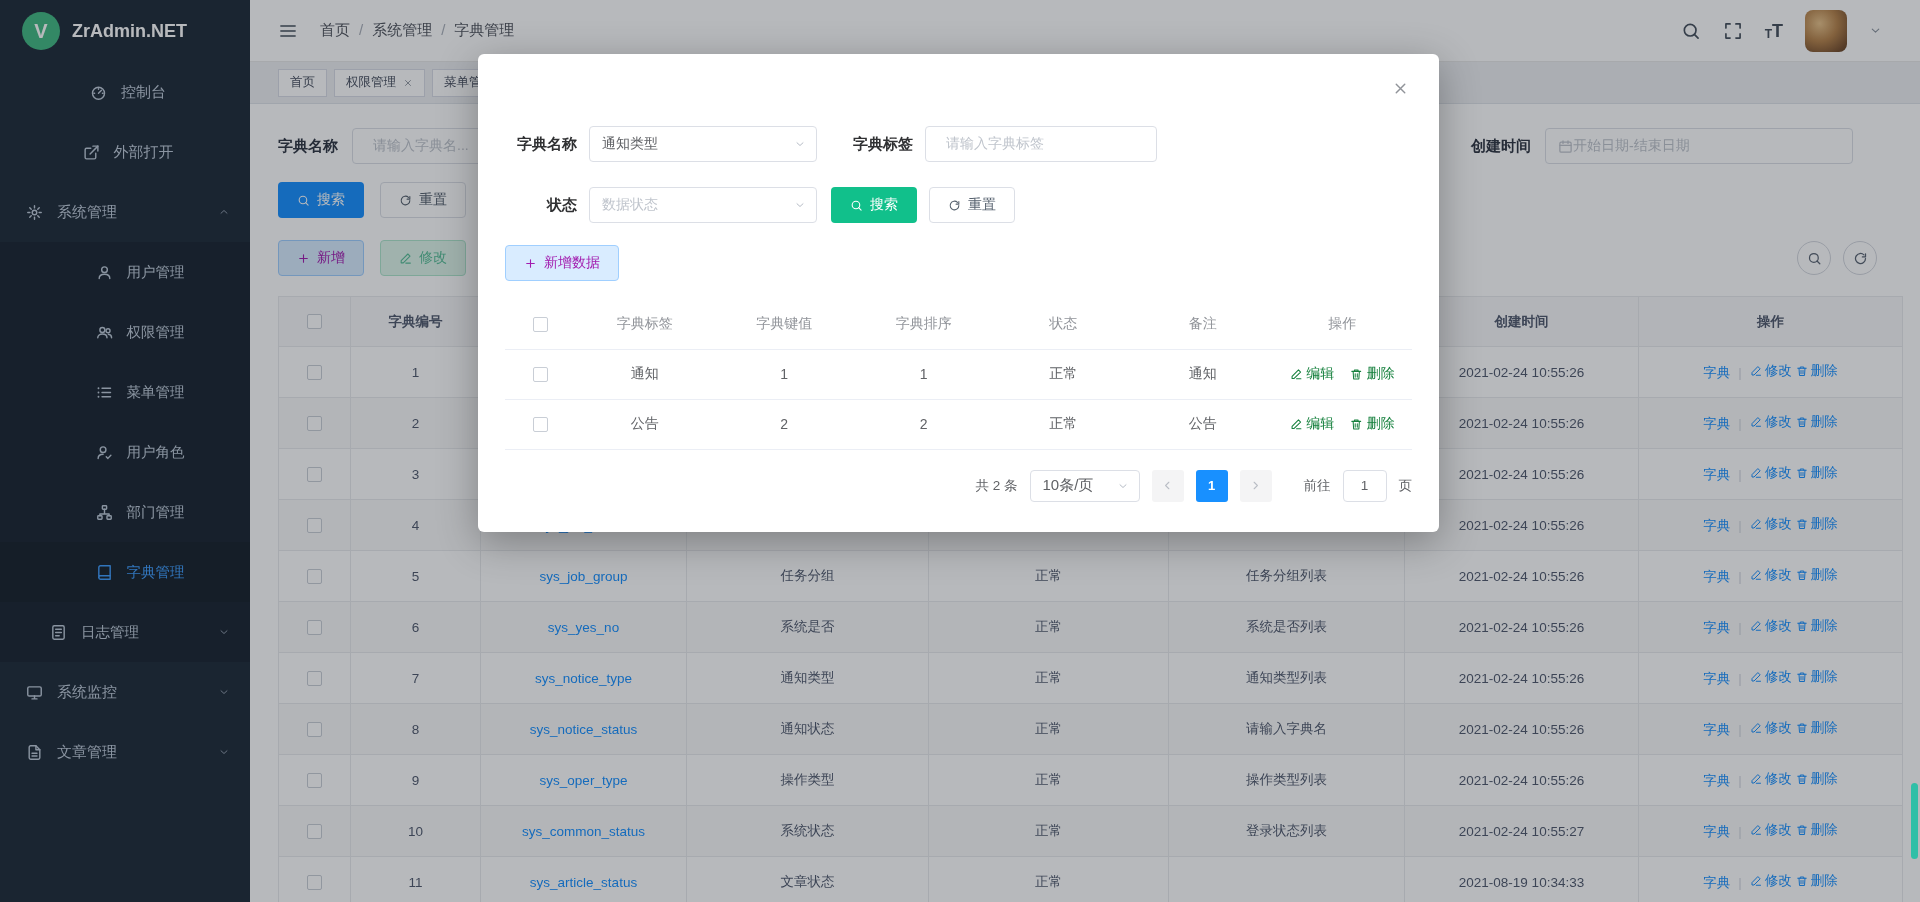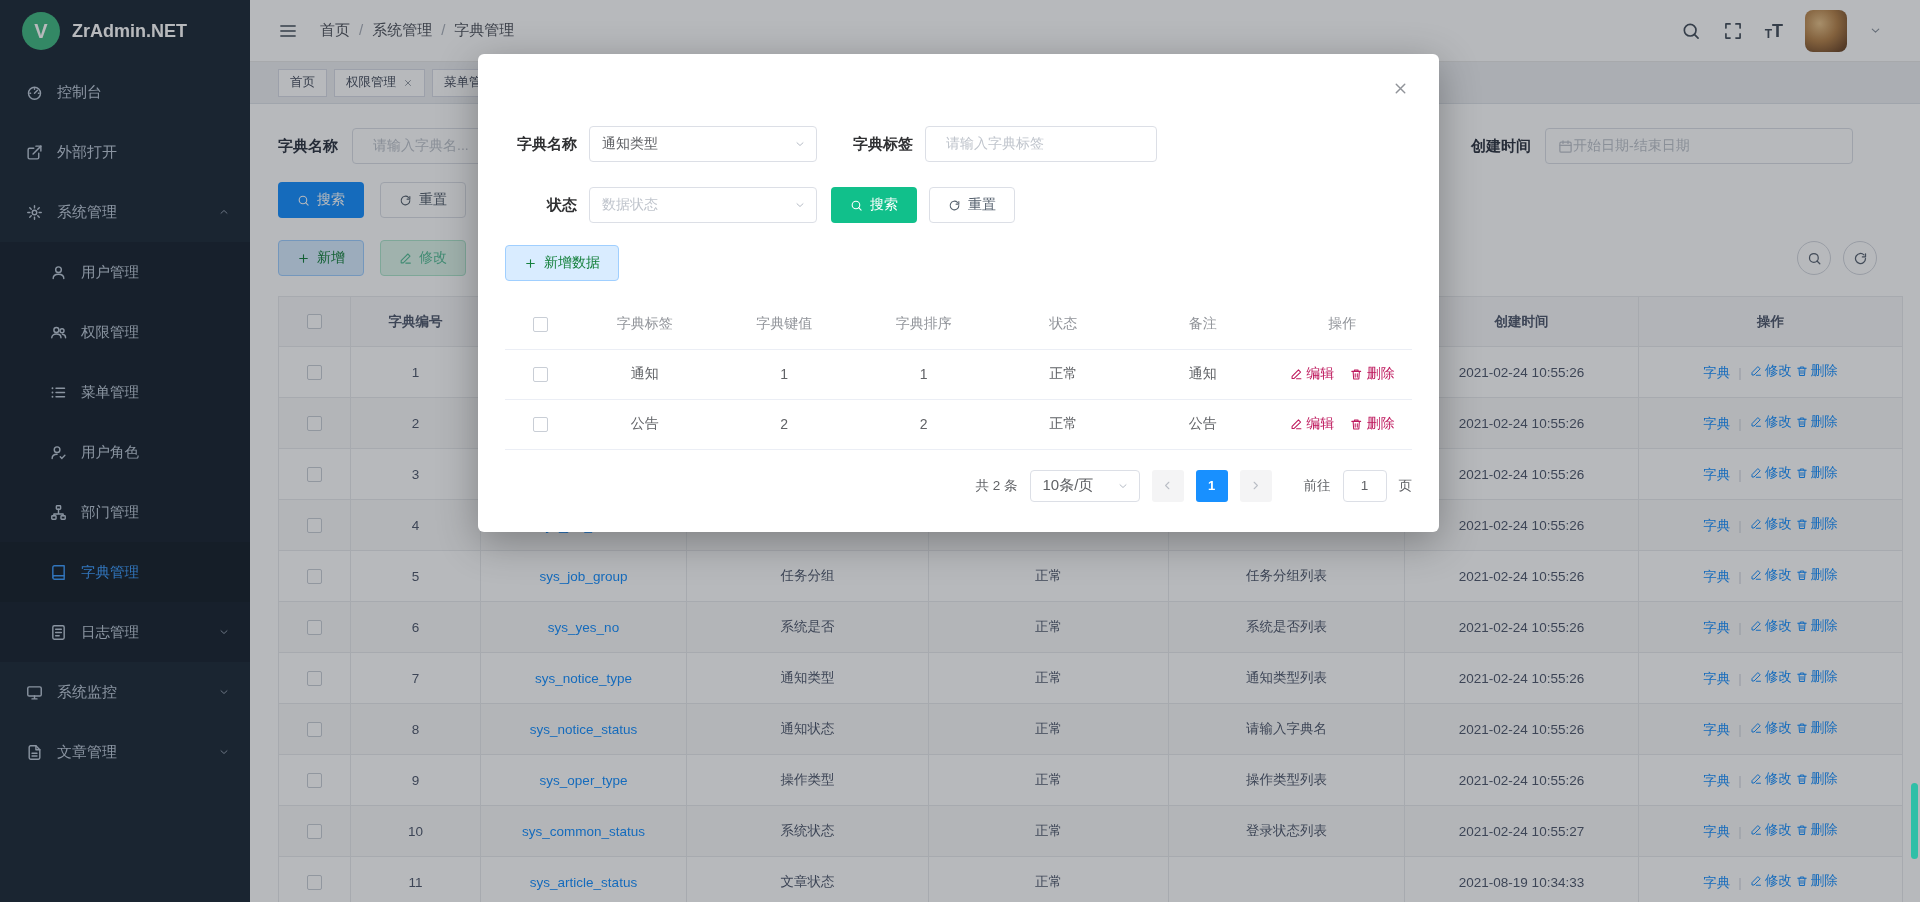--- a/index.html
+++ b/index.html
@@ -10,21 +10,21 @@
   }
   .app { display:flex; width:100%; height:100%; }
 
   
   .sidebar { width:250px; min-width:250px; background:#1f2b38; color:#bfcbd9; overflow:hidden; }
   .logo { height:62px; display:flex; align-items:center; gap:12px; padding-left:22px; }
   .logo-badge { width:38px; height:38px; border-radius:50%; background:#42b983; color:#fff;
     font-weight:bold; font-size:20px; display:flex; align-items:center; justify-content:center; }
   .logo-text { color:#fff; font-size:18px; font-weight:700; }
   .menu-item { height:60px; display:flex; align-items:center; gap:14px; padding:0 20px 0 26px;
-    font-size:15px; cursor:pointer; }
+    font-size:15px; cursor:pointer;justify-content:center; }
   .submenu { background:#1b2531; }
   .submenu .menu-item { padding-left:50px; font-size:14.5px; }
   .menu-item .chev { margin-left:auto; color:#8f9bab; font-size:12px; }
   .menu-item.active { color:#409eff; background:#18222c; }
   .mi-icon { display:inline-flex; font-size:17px; }
 
   
   .main { flex:1; display:flex; flex-direction:column; min-width:0; background:#f0f2f5; }
   .topbar { height:62px; background:#fff; display:flex; align-items:center; gap:18px;
     padding:0 38px 0 28px; border-bottom:1px solid #e8e8e8; color:#46505c; }
@@ -59,21 +59,21 @@
 
   .btn-row { display:flex; align-items:center; gap:16px; margin-top:18px; }
   .btn-row.second { margin-top:22px; padding-right:25px; gap:16px; }
   .btn { height:36px; border-radius:4px; display:inline-flex; align-items:center; gap:7px;
     padding:0 18px; font-size:14px; border:1px solid transparent; cursor:pointer;
     font-family:inherit; white-space:nowrap; }
   .btn .ic { display:inline-flex; font-size:13px; }
   .btn.primary { background:#1890ff; color:#fff; }
   .btn.teal { background:#11c08b; color:#fff; margin-left:14px; }
   .btn.plain { background:#fff; border-color:#dcdfe6; color:#55606d; }
-  .btn.light-blue { background:#d9ecff; border-color:#a0cfff; color:#15803d; }
+  .btn.light-blue { background:#d9ecff; border-color:#a0cfff; color:#a21caf; }
   .btn.light-green { background:#d7f3e6; border-color:#9adfc0; color:#2eaf7d; opacity:.8; }
   .circle-btn { width:34px; height:34px; border-radius:50%; border:1px solid #d4d7de; background:#fff;
     color:#5a6472; display:inline-flex; align-items:center; justify-content:center; font-size:15px; cursor:pointer; }
   .circle-group { display:flex; gap:12px; }
 
   table.grid { width:100%; border-collapse:collapse; table-layout:fixed; margin-top:20px;
     font-size:13.5px; color:#515a6e; }
   .grid th, .grid td { border:1px solid #e8eaec; height:51px; text-align:center; padding:0 4px;
     overflow:hidden; white-space:nowrap; background:#fff; }
   .grid th { background:#f8f8f9; font-weight:700; height:50px; color:#515a6e; }
@@ -101,21 +101,21 @@
     font-size:14px; color:#606266; cursor:pointer; }
   .select .chev { color:#b6bcc6; font-size:12px; display:inline-flex; }
   .m-input { width:232px; }
   .btn.plain.mreset { margin-left:12px; }
 
   table.m-grid { width:100%; border-collapse:collapse; table-layout:fixed; margin-top:18px;
     font-size:14px; color:#606266; }
   .m-grid th { color:#909399; font-weight:400; height:50px; border-bottom:1px solid #ebeef5;
     text-align:center; }
   .m-grid td { height:50px; border-bottom:1px solid #ebeef5; text-align:center; white-space:nowrap; }
-  .m-grid a { color:#be185d; text-decoration:none; display:inline-flex; align-items:center; gap:4px;
+  .m-grid a { color:#15803d; text-decoration:none; display:inline-flex; align-items:center; gap:4px;
     margin:0 8px; cursor:pointer; }
   .m-grid .ic { display:inline-flex; font-size:12.5px; }
 
   .m-pagination { display:flex; align-items:center; justify-content:flex-end; gap:12px;
     margin-top:20px; font-size:13.5px; color:#606266; }
   .select.small { width:110px; height:32px; font-size:15px;text-align:right; }
   .page-btn { min-width:32px; height:32px; border-radius:3px; background:#f4f4f5; color:#b9bdc5;
     display:inline-flex; align-items:center; justify-content:center; font-size:13px; cursor:pointer; padding:0 4px; }
   .page-btn.active { background:#1890ff; color:#fff; font-weight:700; }
   .goto-label { margin-left:20px; }

